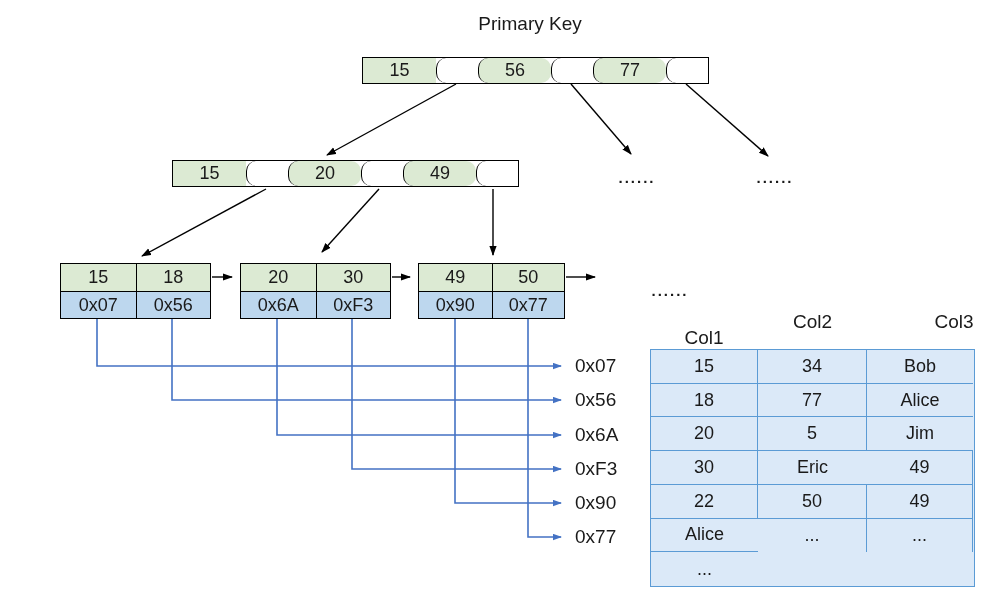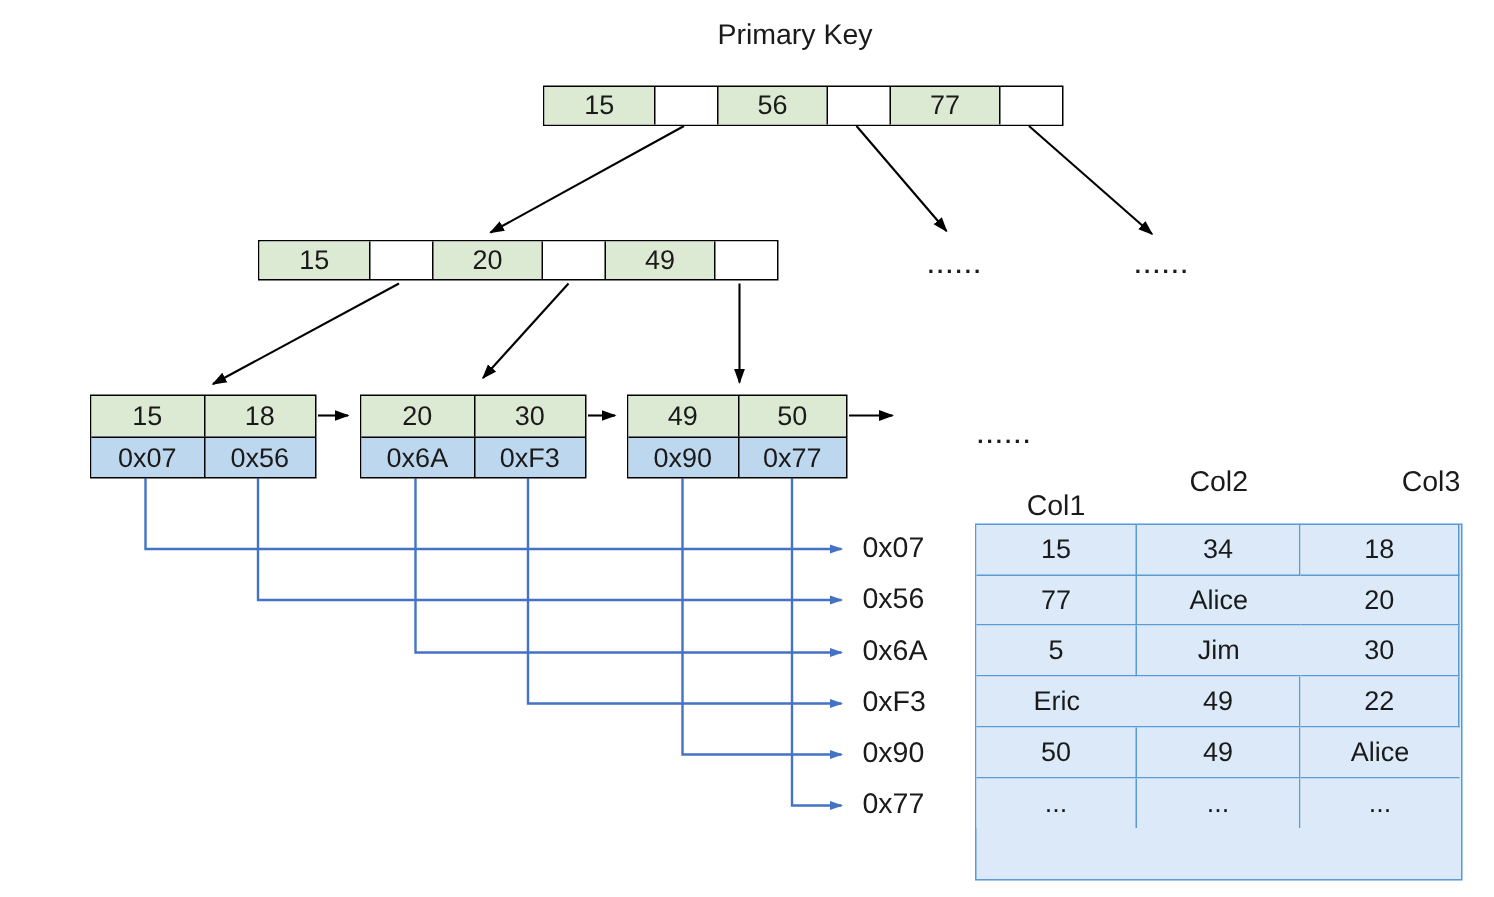--- a/index.html
+++ b/index.html
@@ -10,21 +10,21 @@
            font-size:19px; color:#1a1a1a; }
 
   svg.edges { position:absolute; left:0; top:0; width:996px; height:598px; pointer-events:none; }
 
   
   .node { position:absolute; display:flex; height:27px; border:1.5px solid #000; background:#fff; }
   .node .cell { display:flex; align-items:center; justify-content:center;
                 font-size:18px; color:#1a1a1a; height:100%; }
   .key  { background:#dcead3; width:73px; }
   .slot { background:#ffffff; width:42px; }
-  .node .cell + .cell { border-left:1.5px solid #000; }
+  .node .cell + .cell { border-left:1.5px solid #000;border-radius:10px; }
 
   
   .leaf { position:absolute; display:grid; grid-template-columns:1fr 1fr;
           grid-template-rows:27px 27px; border:1.5px solid #000; background:#fff; }
   .leaf .cell { display:flex; align-items:center; justify-content:center;
                 font-size:18px; color:#1a1a1a; }
   .leaf .kc { background:#dcead3; }
   .leaf .pc { background:#bdd7ee; border-top:1.5px solid #000; }
   .leaf .bl { border-left:1.5px solid #000; }
 
@@ -132,20 +132,21 @@
   <div class="ptr-label" style="top:492px;">0x90</div>
   <div class="ptr-label" style="top:526px;">0x77</div>
 
   <div class="col-header" style="left:650px; width:108px;margin-top:16px;">Col1</div>
   <div class="col-header" style="left:758px; width:109px;">Col2</div>
   <div class="col-header" style="left:900px; width:108px;">Col3</div>
 
   <div class="db-table">
     <div class="tcell">15</div>
     <div class="tcell">34</div>
+    <div class="tcell last-col">Bob</div>
 
     <div class="tcell">18</div>
     <div class="tcell">77</div>
     <div class="tcell last-col">Alice</div>
 
     <div class="tcell">20</div>
     <div class="tcell">5</div>
     <div class="tcell last-col">Jim</div>
 
     <div class="tcell">30</div>

